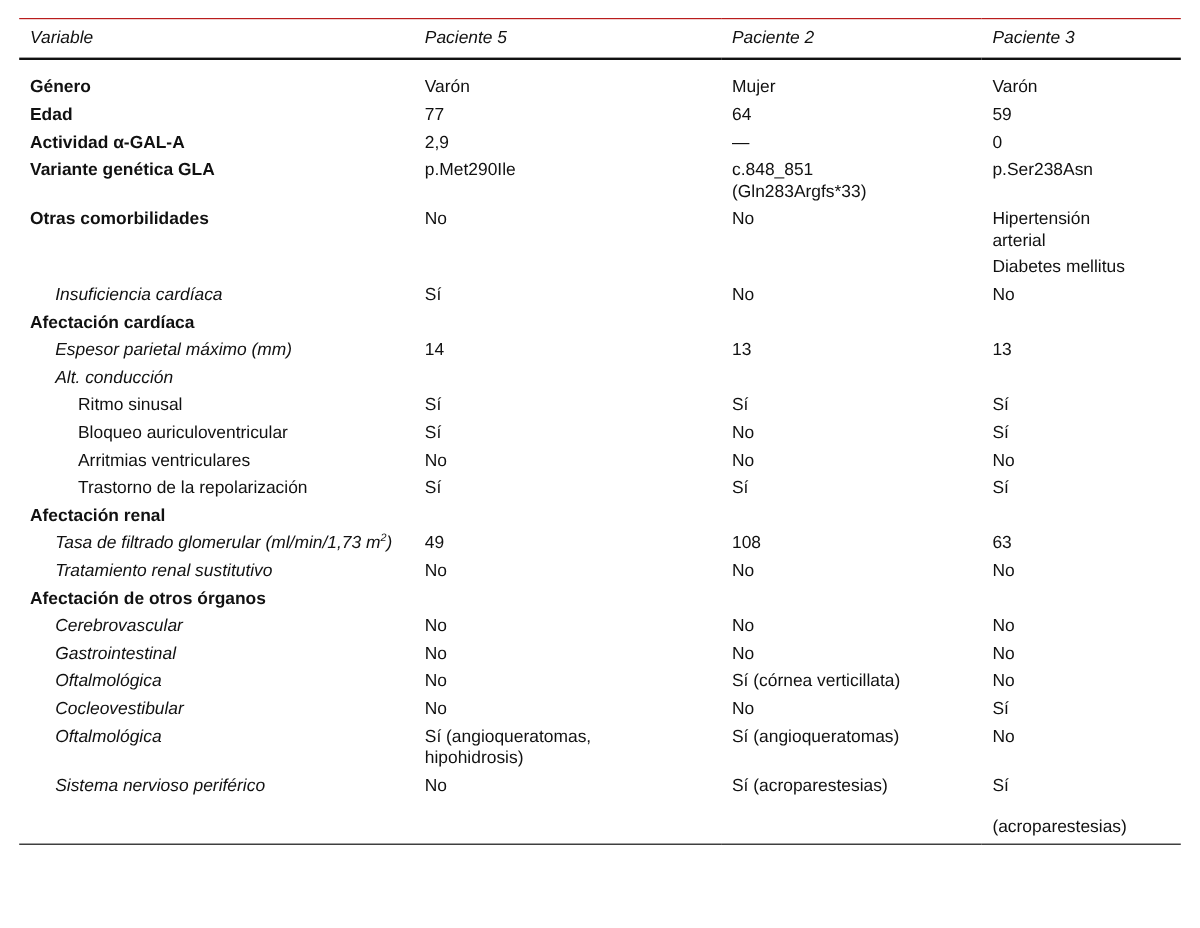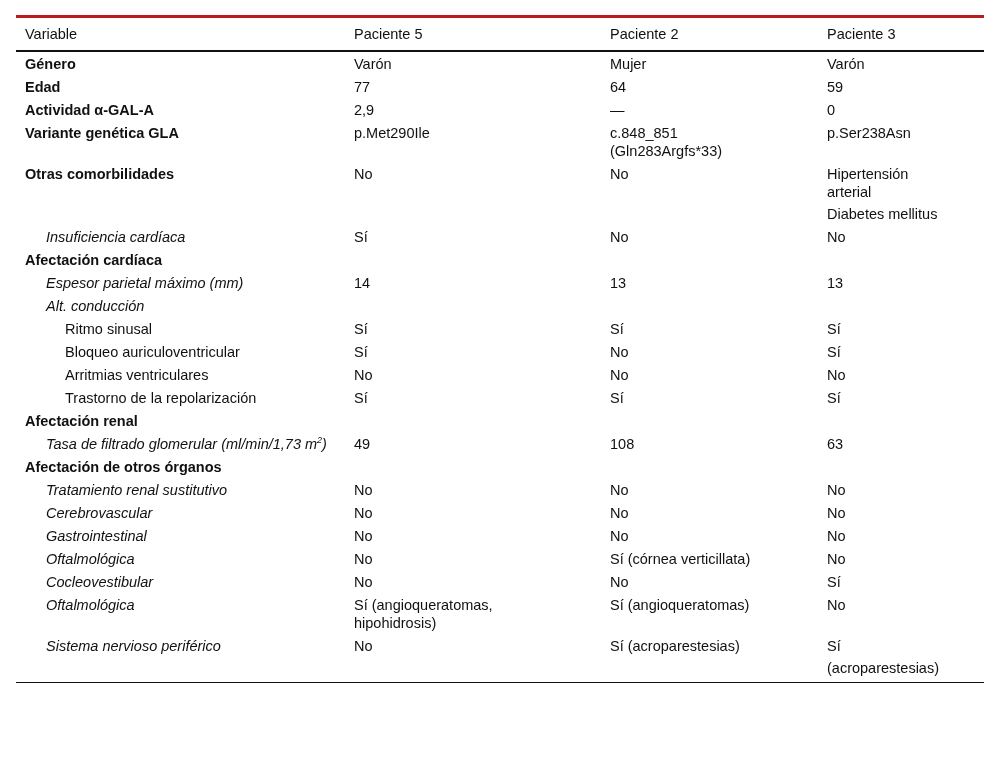--- a/index.html
+++ b/index.html
@@ -3,24 +3,24 @@
 <meta charset="utf-8">
 <style>
   html, body { margin: 0; padding: 0; background: #ffffff; }
   body { width: 1000px; height: 773px; position: relative; font-family: "Liberation Sans", sans-serif; font-size: 14.5px; color: #111111; }
   .table-wrap { position: absolute; left: 16px; top: 15px; width: 968px; }
   table { border-collapse: collapse; width: 968px; table-layout: fixed; }
   col.c0 { width: 329px; }
   col.c1 { width: 256px; }
   col.c2 { width: 217px; }
   col.c3 { width: 166px; }
-  thead tr { border-top: 3px solid #b91c1c; border-bottom: 2px solid #111; }
+  thead tr { border-top: 1px solid #b91c1c; border-bottom: 2px solid #111; font-style: italic; }
   thead th { font-weight: normal; text-align: left; padding: 7px 0 7px 9px; height: 18px; line-height: 18px; }
   tbody td { vertical-align: top; padding: 2px 0 3px 9px; line-height: 18px; }
-  tbody tr:first-child td { padding-top: 3px; }
+  tbody tr:first-child td { padding-top: 14px; }
   tbody tr:last-child td { padding-bottom: 5px; }
   tbody { border-bottom: 1px solid #111; }
   td.bold { font-weight: bold; }
   td.it1 { font-style: italic; padding-left: 30px; }
   td.it1w { font-style: italic; text-indent: 21px; }
   td.lv2 { padding-left: 49px; }
   .multi span { display: block; }
   .multi span + span { margin-top: 4px; }
   sup { font-size: 9px; line-height: 0; vertical-align: 6px; }
 </style>
@@ -134,30 +134,30 @@
           <td></td>
           <td></td>
     </tr>
     <tr>
       <td class="it1w"><span>Tasa de filtrado glomerular (ml/min/1,73 m</span><sup>2</sup><span>)</span></td>
       <td>49</td>
       <td>108</td>
       <td>63</td>
     </tr>
     <tr>
+      <td class="it1">Tratamiento renal sustitutivo</td>
+      <td>No</td>
+      <td>No</td>
+      <td>No</td>
+    </tr>
+    <tr>
       <td class="bold">Afectación de otros órganos</td>
       <td></td>
           <td></td>
           <td></td>
-    </tr>
-    <tr>
-      <td class="it1">Tratamiento renal sustitutivo</td>
-      <td>No</td>
-      <td>No</td>
-      <td>No</td>
     </tr>
     <tr>
       <td class="it1">Cerebrovascular</td>
       <td>No</td>
       <td>No</td>
       <td>No</td>
     </tr>
     <tr>
       <td class="it1">Gastrointestinal</td>
       <td>No</td>
@@ -184,18 +184,18 @@
       </td>
       <td>Sí (angioqueratomas)</td>
       <td>No</td>
     </tr>
     <tr>
       <td class="it1">Sistema nervioso periférico</td>
       <td>No</td>
       <td>Sí (acroparestesias)</td>
       <td class="multi">
         <span>Sí</span>
-            <span style="margin-top:4px">(acroparestesias)</span>
+            <span style="margin-top:16px">(acroparestesias)</span>
       </td>
     </tr>
   </tbody>
 </table>
 </div>
 
 </body></html>

